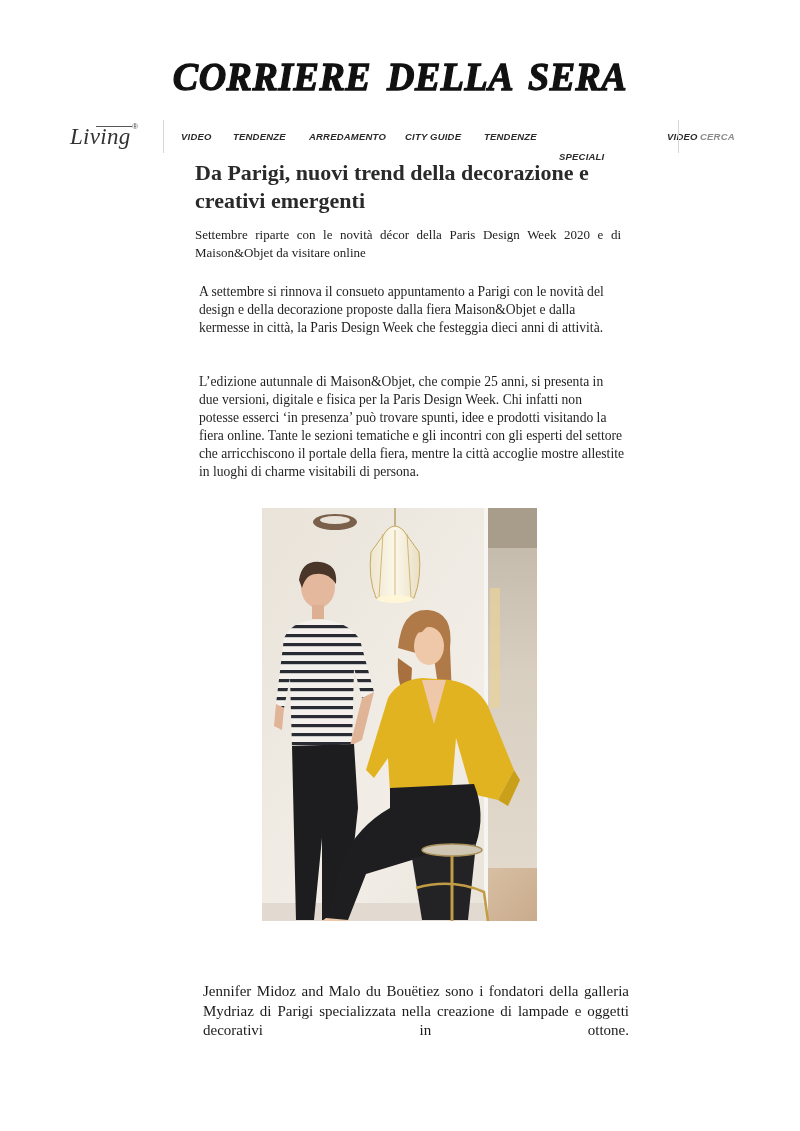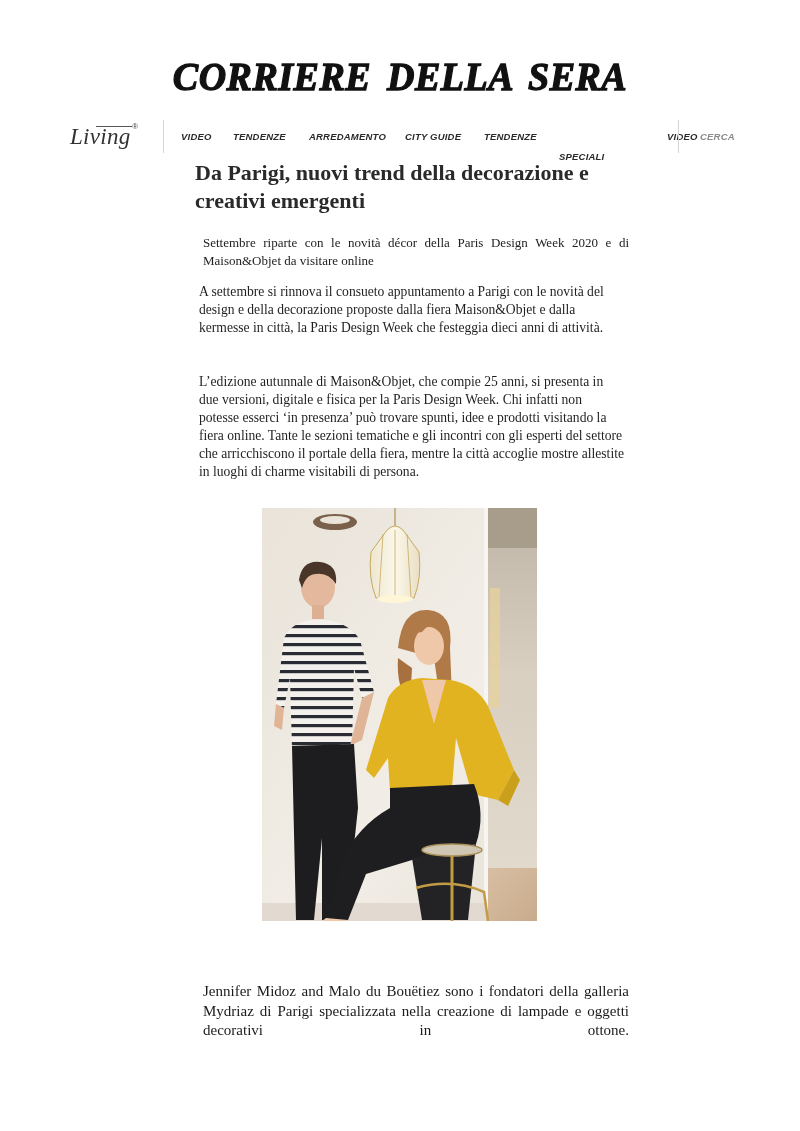--- a/index.html
+++ b/index.html
@@ -86,21 +86,21 @@
       line-height: 28px;
       color: #2a2a2a;
       margin: 8px;
     }
     .subtitle {
       top: 218px;
       font-size: 13px;
       line-height: 17.5px;
       text-align: justify;
       color: #222;
-      margin: 16px;
+      margin: 8px;
     }
     .para {
       font-size: 13.6px;
       line-height: 18px;
       color: #1f1f1f;
       margin: 12px;
     }
     .p1 { top: 271px; }
     .p2 { top: 361px; }
     .photo {

